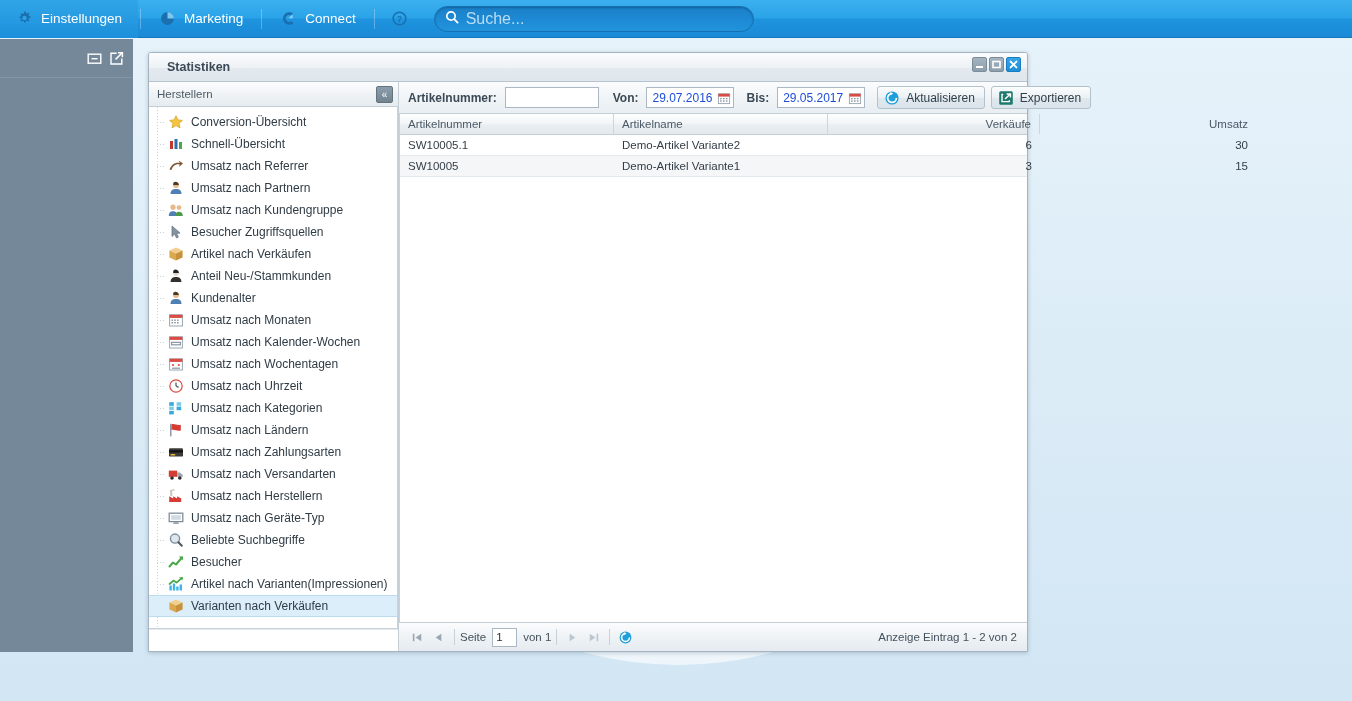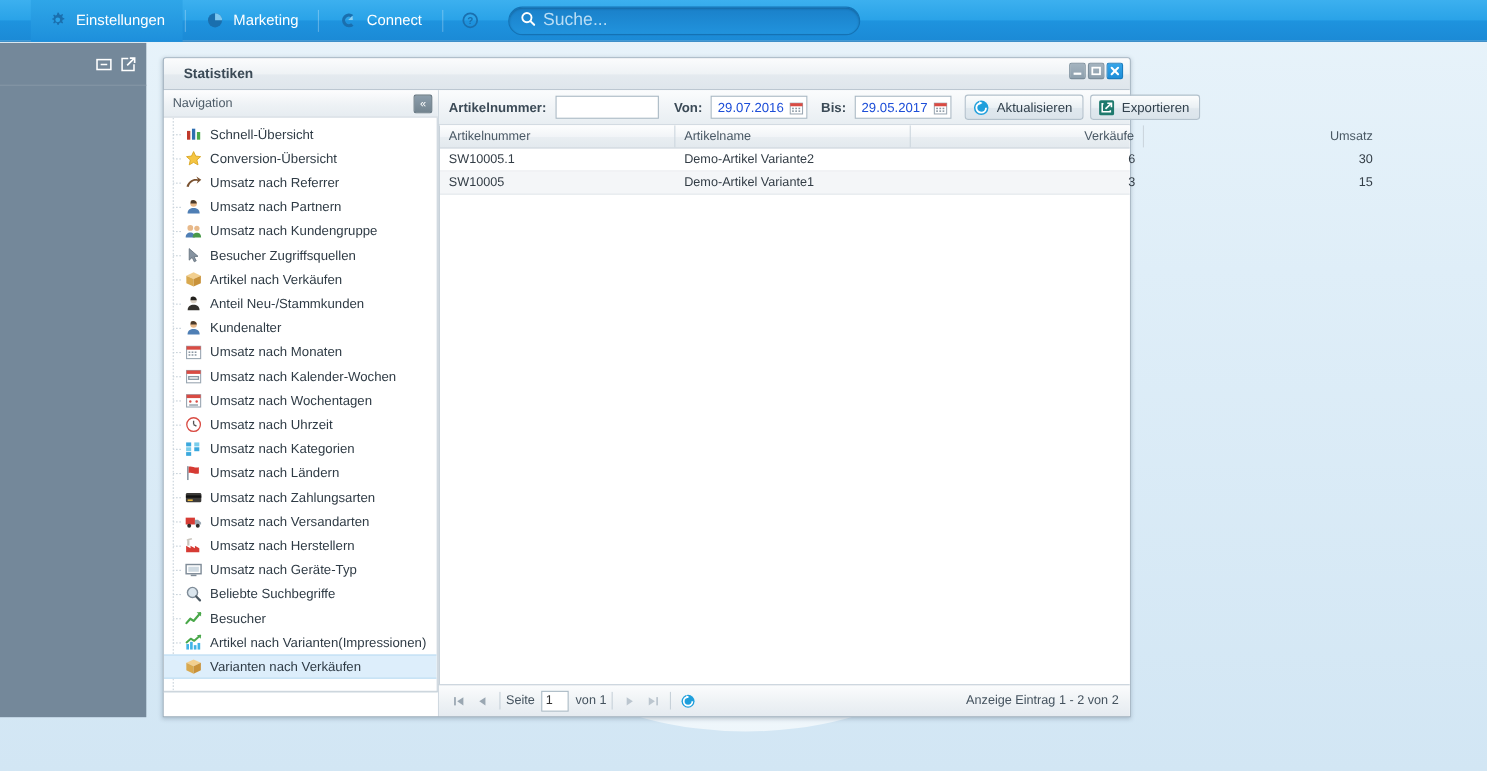--- a/index.html
+++ b/index.html
@@ -37,21 +37,20 @@
   }
   .tb-item {
     display:flex; align-items:center; gap:8px;
     height:38px; padding:0 16px;
     color:#ffffff; font-size:13.5px;
     white-space:nowrap; cursor:pointer;
     position:relative;
   }
   .tb-item.active {
     background: linear-gradient(180deg,#2fa6e8 0%, #1d8fdb 100%);
-    margin-left: 28px;
   }
   .tb-sep {
     width:1px; height:20px;
     background:rgba(255,255,255,.28);
     margin:0 2px;
   }
   .tb-ico { width:17px; height:17px; flex:0 0 17px; display:block; }
 
   #search-wrap {
     margin-left:12px;
@@ -359,39 +358,39 @@
           <line x1="9.4" y1="3.6" x2="3.6" y2="9.4" stroke="#fff" stroke-width="1.9" stroke-linecap="round"></line>
         </svg>
       </span>
     </div>
   </div>
 
   <div id="win-body">
 
     <div id="nav">
       <div id="nav-head">
-        <span id="nav-head-title">Navigation</span>
+        <span id="nav-head-title">Herstellern</span>
         <span id="nav-collapse">«</span>
       </div>
       <div id="nav-list" style="position:relative;">
         <div class="nav-guide"></div>
 
       <div class="nav-item">
             <span class="nav-ico"><svg viewBox="0 0 16 16" width="16" height="16">
+                <polygon points="8,1.8 9.9,5.9 14.4,6.4 11,9.4 12,13.9 8,11.6 4,13.9 5,9.4 1.6,6.4 6.1,5.9" fill="#f5c542" stroke="#d8a520" stroke-width=".8"></polygon>
+              </svg></span>
+            <span class="nav-label">Conversion-Übersicht</span>
+          </div>
+          <div class="nav-item">
+            <span class="nav-ico"><svg viewBox="0 0 16 16" width="16" height="16">
                 <rect x="2" y="5" width="3" height="8" fill="#c0392b"></rect>
                 <rect x="6.5" y="3" width="3" height="10" fill="#2e6fb0"></rect>
                 <rect x="11" y="6" width="3" height="7" fill="#4aa84a"></rect>
               </svg></span>
             <span class="nav-label">Schnell-Übersicht</span>
-          </div>
-          <div class="nav-item">
-            <span class="nav-ico"><svg viewBox="0 0 16 16" width="16" height="16">
-                <polygon points="8,1.8 9.9,5.9 14.4,6.4 11,9.4 12,13.9 8,11.6 4,13.9 5,9.4 1.6,6.4 6.1,5.9" fill="#f5c542" stroke="#d8a520" stroke-width=".8"></polygon>
-              </svg></span>
-            <span class="nav-label">Conversion-Übersicht</span>
           </div>
           <div class="nav-item">
             <span class="nav-ico"><svg viewBox="0 0 16 16" width="16" height="16">
                 <path d="M1.5 11.5 C4 5.5 8.5 4 12 5.2 L10.5 2.5 L15 5.5 L10.8 9 L11.8 6.6 C9 5.8 5 7 3.5 12 Z" fill="#7a5230"></path>
               </svg></span>
             <span class="nav-label">Umsatz nach Referrer</span>
           </div>
           <div class="nav-item">
             <span class="nav-ico"><svg viewBox="0 0 16 16" width="16" height="16">
                 <circle cx="8" cy="5" r="3" fill="#e8b98a"></circle>

